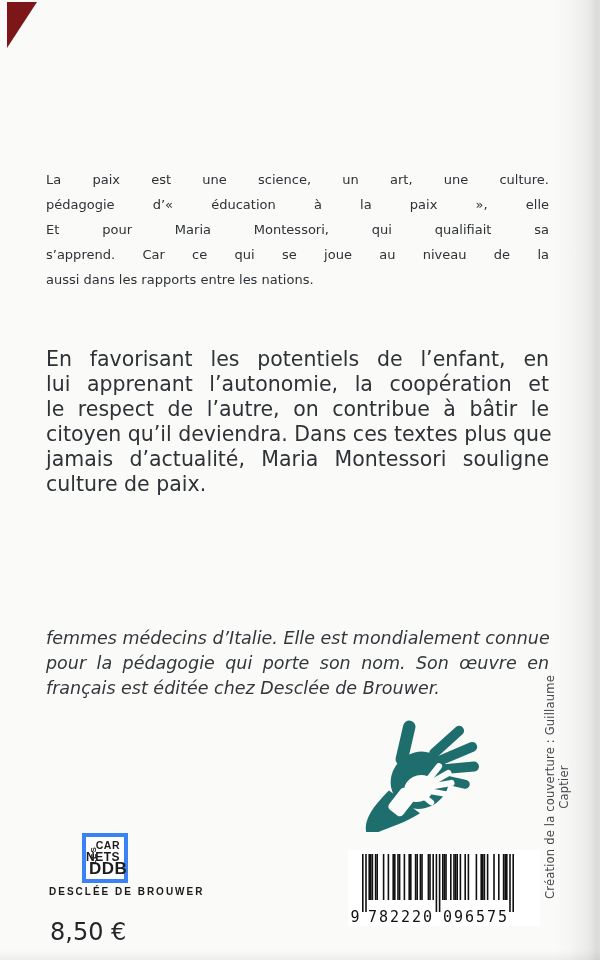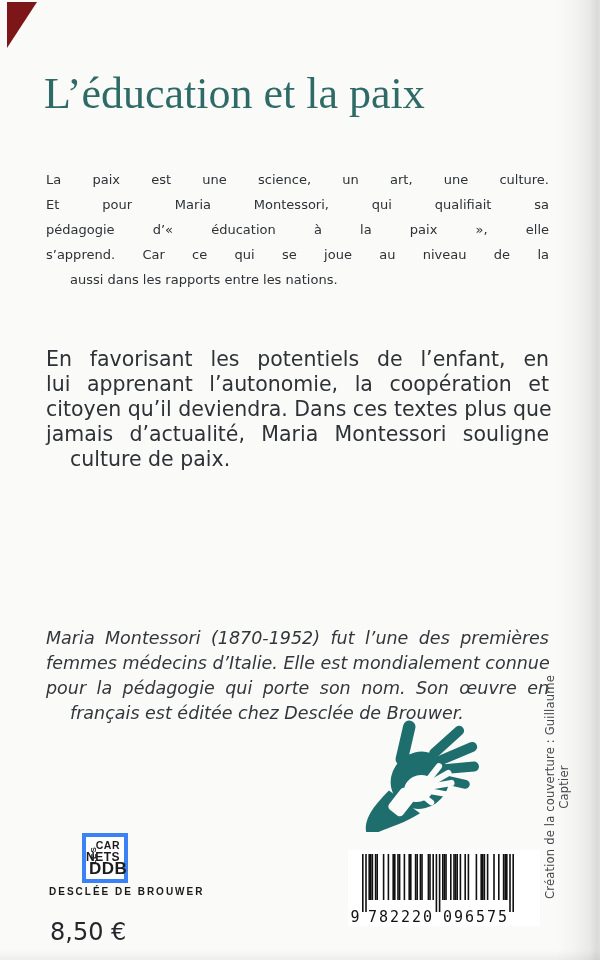--- a/index.html
+++ b/index.html
@@ -7,21 +7,21 @@
         font-family:"DejaVu Sans",sans-serif;}
   .corner{position:absolute;left:7px;top:2px;width:30px;height:46px;background:#7d1619;
           clip-path:polygon(0 0,100% 0,0 100%);}
   .title{position:absolute;left:44px;top:68px;margin:0;font-family:"Liberation Serif",serif;
          font-weight:400;font-size:44px;color:#2f6b66;}
   .para{position:absolute;left:46px;width:503px;color:#2e3236;}
   #p1{top:167px;font-size:13px;line-height:25px;}
   #p2{top:347px;font-size:20.5px;line-height:25px;}
   #bio{top:626px;font-size:17.5px;line-height:25px;font-style:italic;color:#33373b;}
   .jline{text-align:justify;text-align-last:justify;white-space:nowrap;}
-  .jline.last{text-align-last:left;margin-left:24px;}
+  .jline.last{text-align-last:left;}
   .hands{position:absolute;left:362px;top:714px;}
   .credit{position:absolute;left:427px;top:773px;width:260px;text-align:center;
           transform:rotate(-90deg);font-size:11.5px;color:#44474b;letter-spacing:0.2px;}
   .ddb-box{position:absolute;left:50px;top:833px;width:46px;height:50px;border:4px solid #3b82f6;
            background:#fff;box-sizing:border-box;font-family:"Liberation Sans",sans-serif;color:#1c1c1c;margin-left:32px;}
   .les{position:absolute;left:-4px;top:14px;width:22px;text-align:center;transform:rotate(-90deg);
        font-size:8px;font-weight:700;letter-spacing:1px;}
   .car{position:absolute;right:4px;top:2px;font-size:10.5px;font-weight:700;letter-spacing:0.5px;}
   .nets{position:absolute;right:4px;top:13px;font-size:12px;font-weight:700;letter-spacing:0.5px;}
   .ddb{position:absolute;left:3px;bottom:0;font-size:17px;font-weight:700;letter-spacing:0.5px;}
@@ -36,38 +36,37 @@
   .bottom-shade{position:absolute;left:0;bottom:0;width:100%;height:10px;pointer-events:none;
       background:linear-gradient(to bottom,rgba(0,0,0,0),rgba(0,0,0,0.05));}
 </style>
 </head>
 <body>
 
 <div class="page">
 
   <div class="corner"></div>
 
-  <h1 class="title">L’éducation et la paix</h1>
 
   <div class="para" id="p1">
       <div class="jline">La paix est une science, un art, une culture.</div>
+      <div class="jline">pédagogie d’« éducation à la paix », elle</div>
       <div class="jline">Et pour Maria Montessori, qui qualifiait sa</div>
-      <div class="jline">pédagogie d’« éducation à la paix », elle</div>
       <div class="jline">s’apprend. Car ce qui se joue au niveau de la</div>
       <div class="jline last">aussi dans les rapports entre les nations.</div>
     </div>
   <div class="para" id="p2">
       <div class="jline">En favorisant les potentiels de l’enfant, en</div>
       <div class="jline">lui apprenant l’autonomie, la coopération et</div>
+      <div class="jline">le respect de l’autre, on contribue à bâtir le</div>
       <div class="jline">citoyen qu’il deviendra. Dans ces textes plus que</div>
       <div class="jline">jamais d’actualité, Maria Montessori souligne</div>
       <div class="jline last">culture de paix.</div>
     </div>
   <div class="para" id="bio">
-      <div class="jline">Maria Montessori (1870-1952) fut l’une des premières</div>
       <div class="jline">femmes médecins d’Italie. Elle est mondialement connue</div>
       <div class="jline">pour la pédagogie qui porte son nom. Son œuvre en</div>
       <div class="jline last">français est éditée chez Desclée de Brouwer.</div>
     </div>
 
   <svg class="hands" width="145" height="118" viewBox="0 0 140 114" aria-hidden="true">
     <g fill="#1e6e6d">
       <path d="M4 114 C2 102 10 90 26 74 L56 96 C42 105 26 110 16 114 Z"></path>
       <ellipse cx="56" cy="64" rx="29" ry="27" transform="rotate(-35 56 64)"></ellipse>
       <rect x="36" y="6" width="12" height="44" rx="6" transform="rotate(13 42 28)"></rect>

